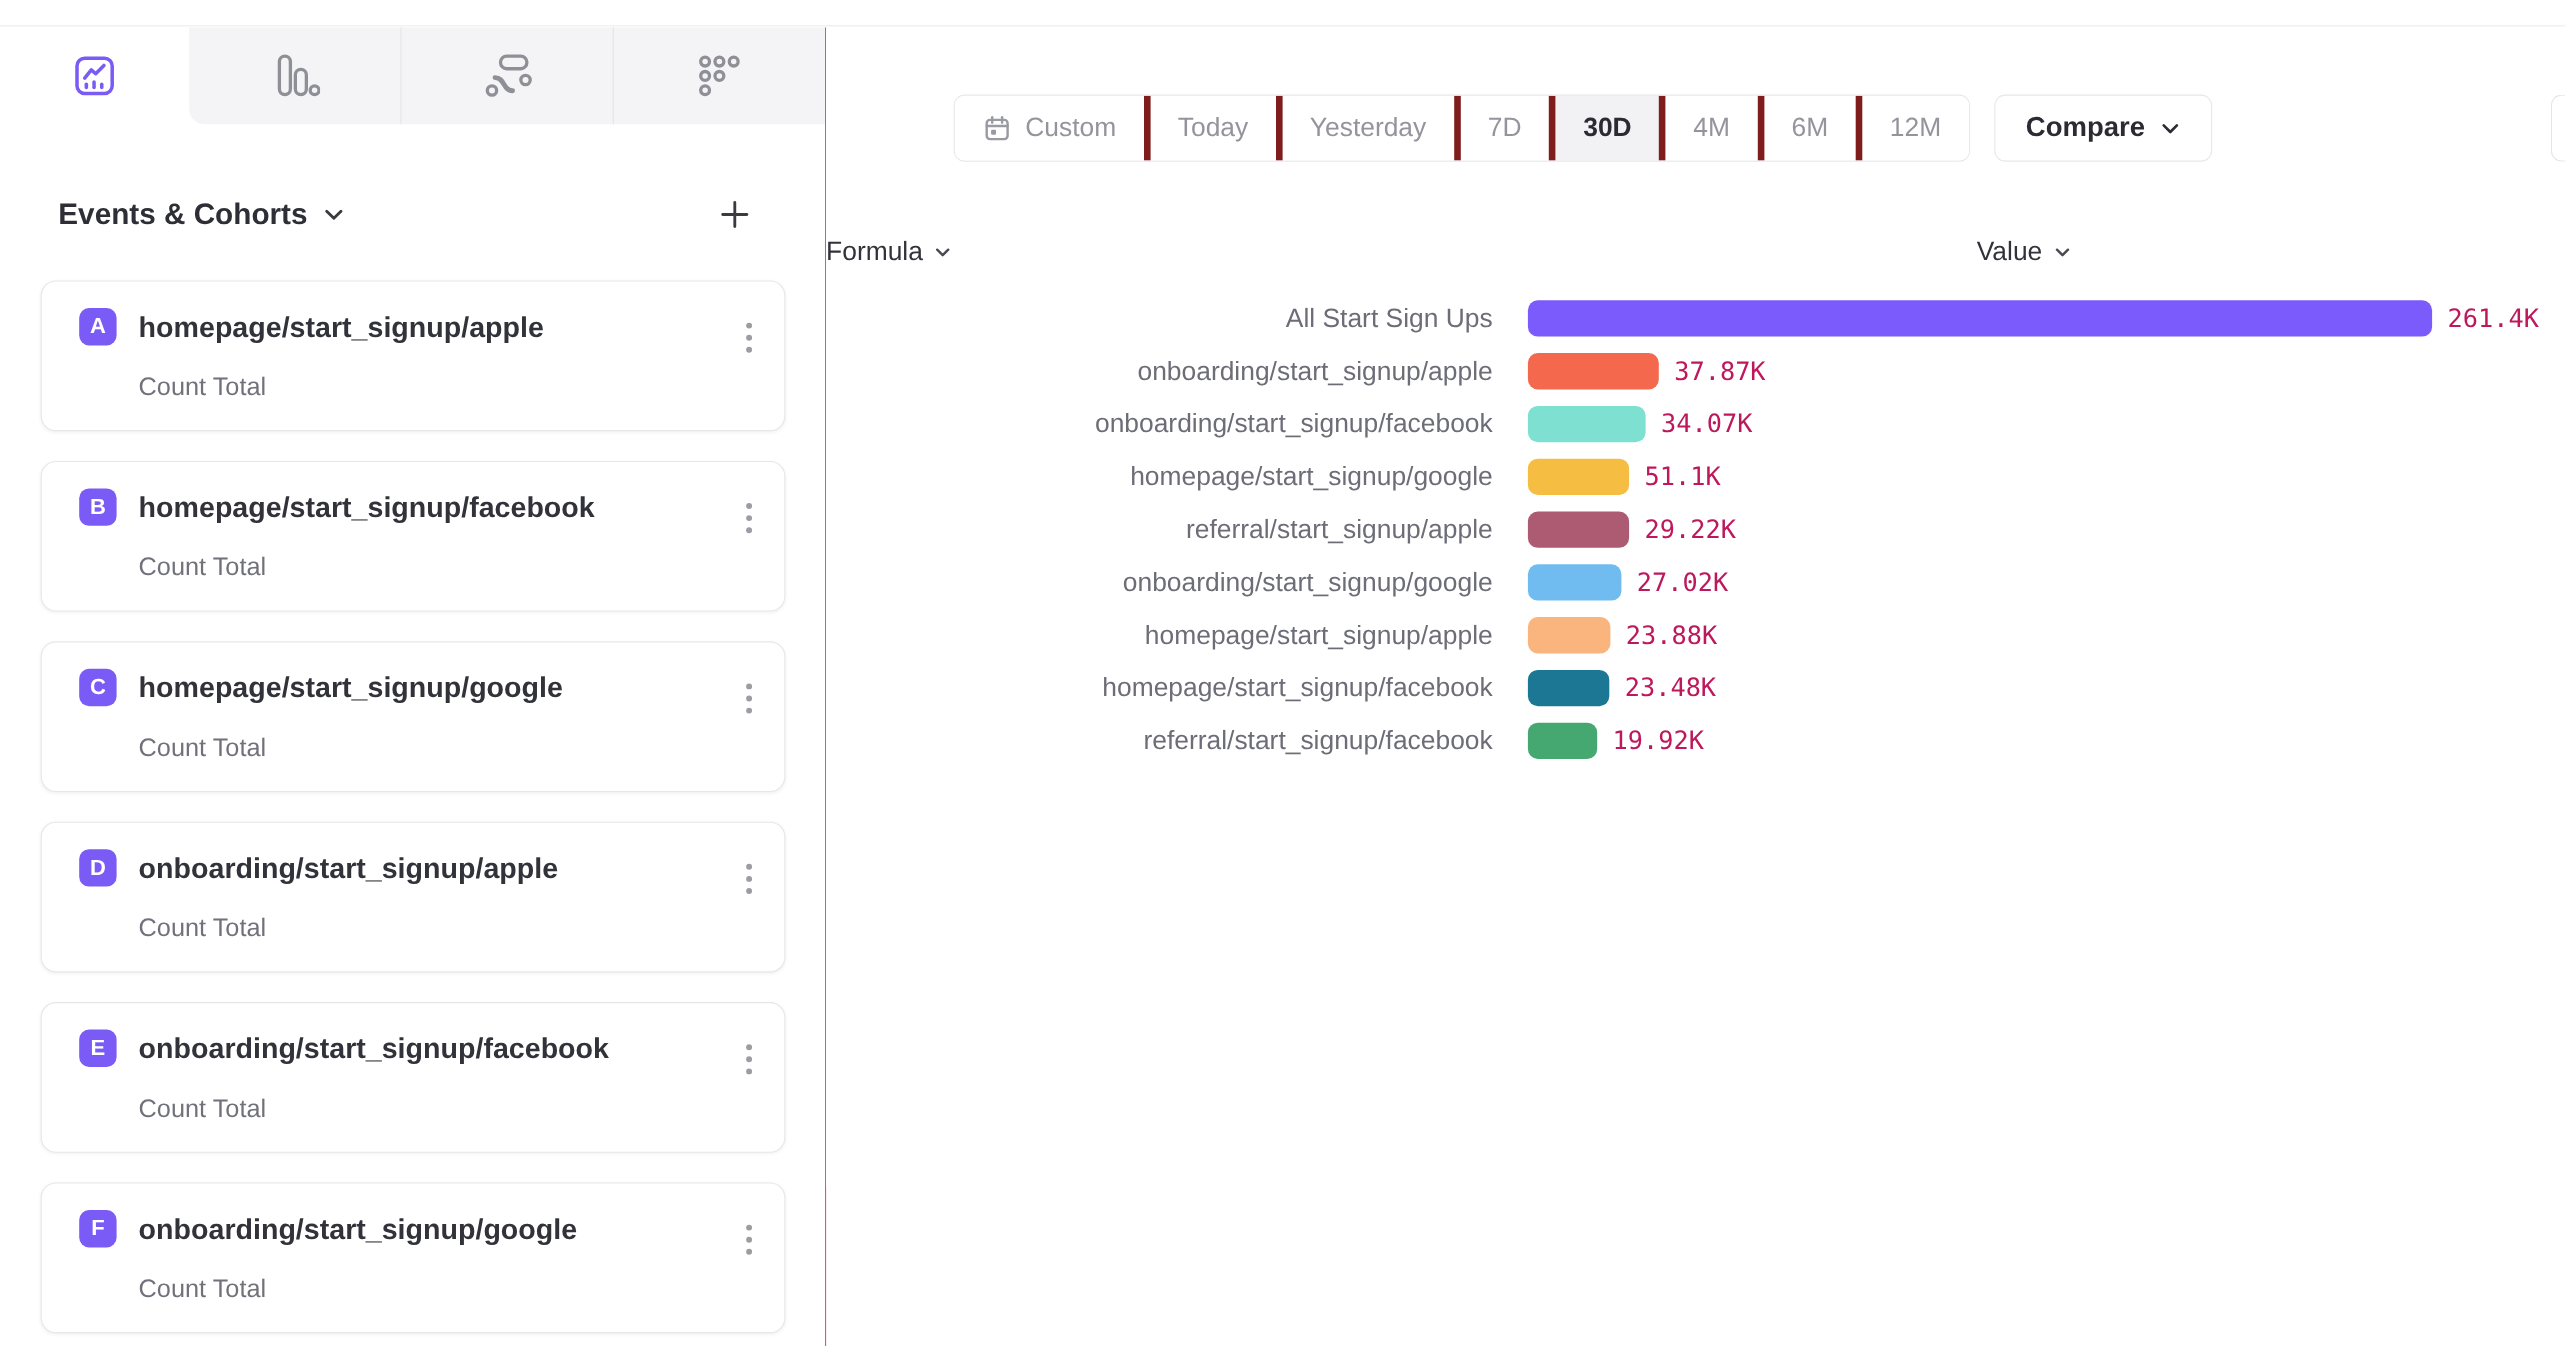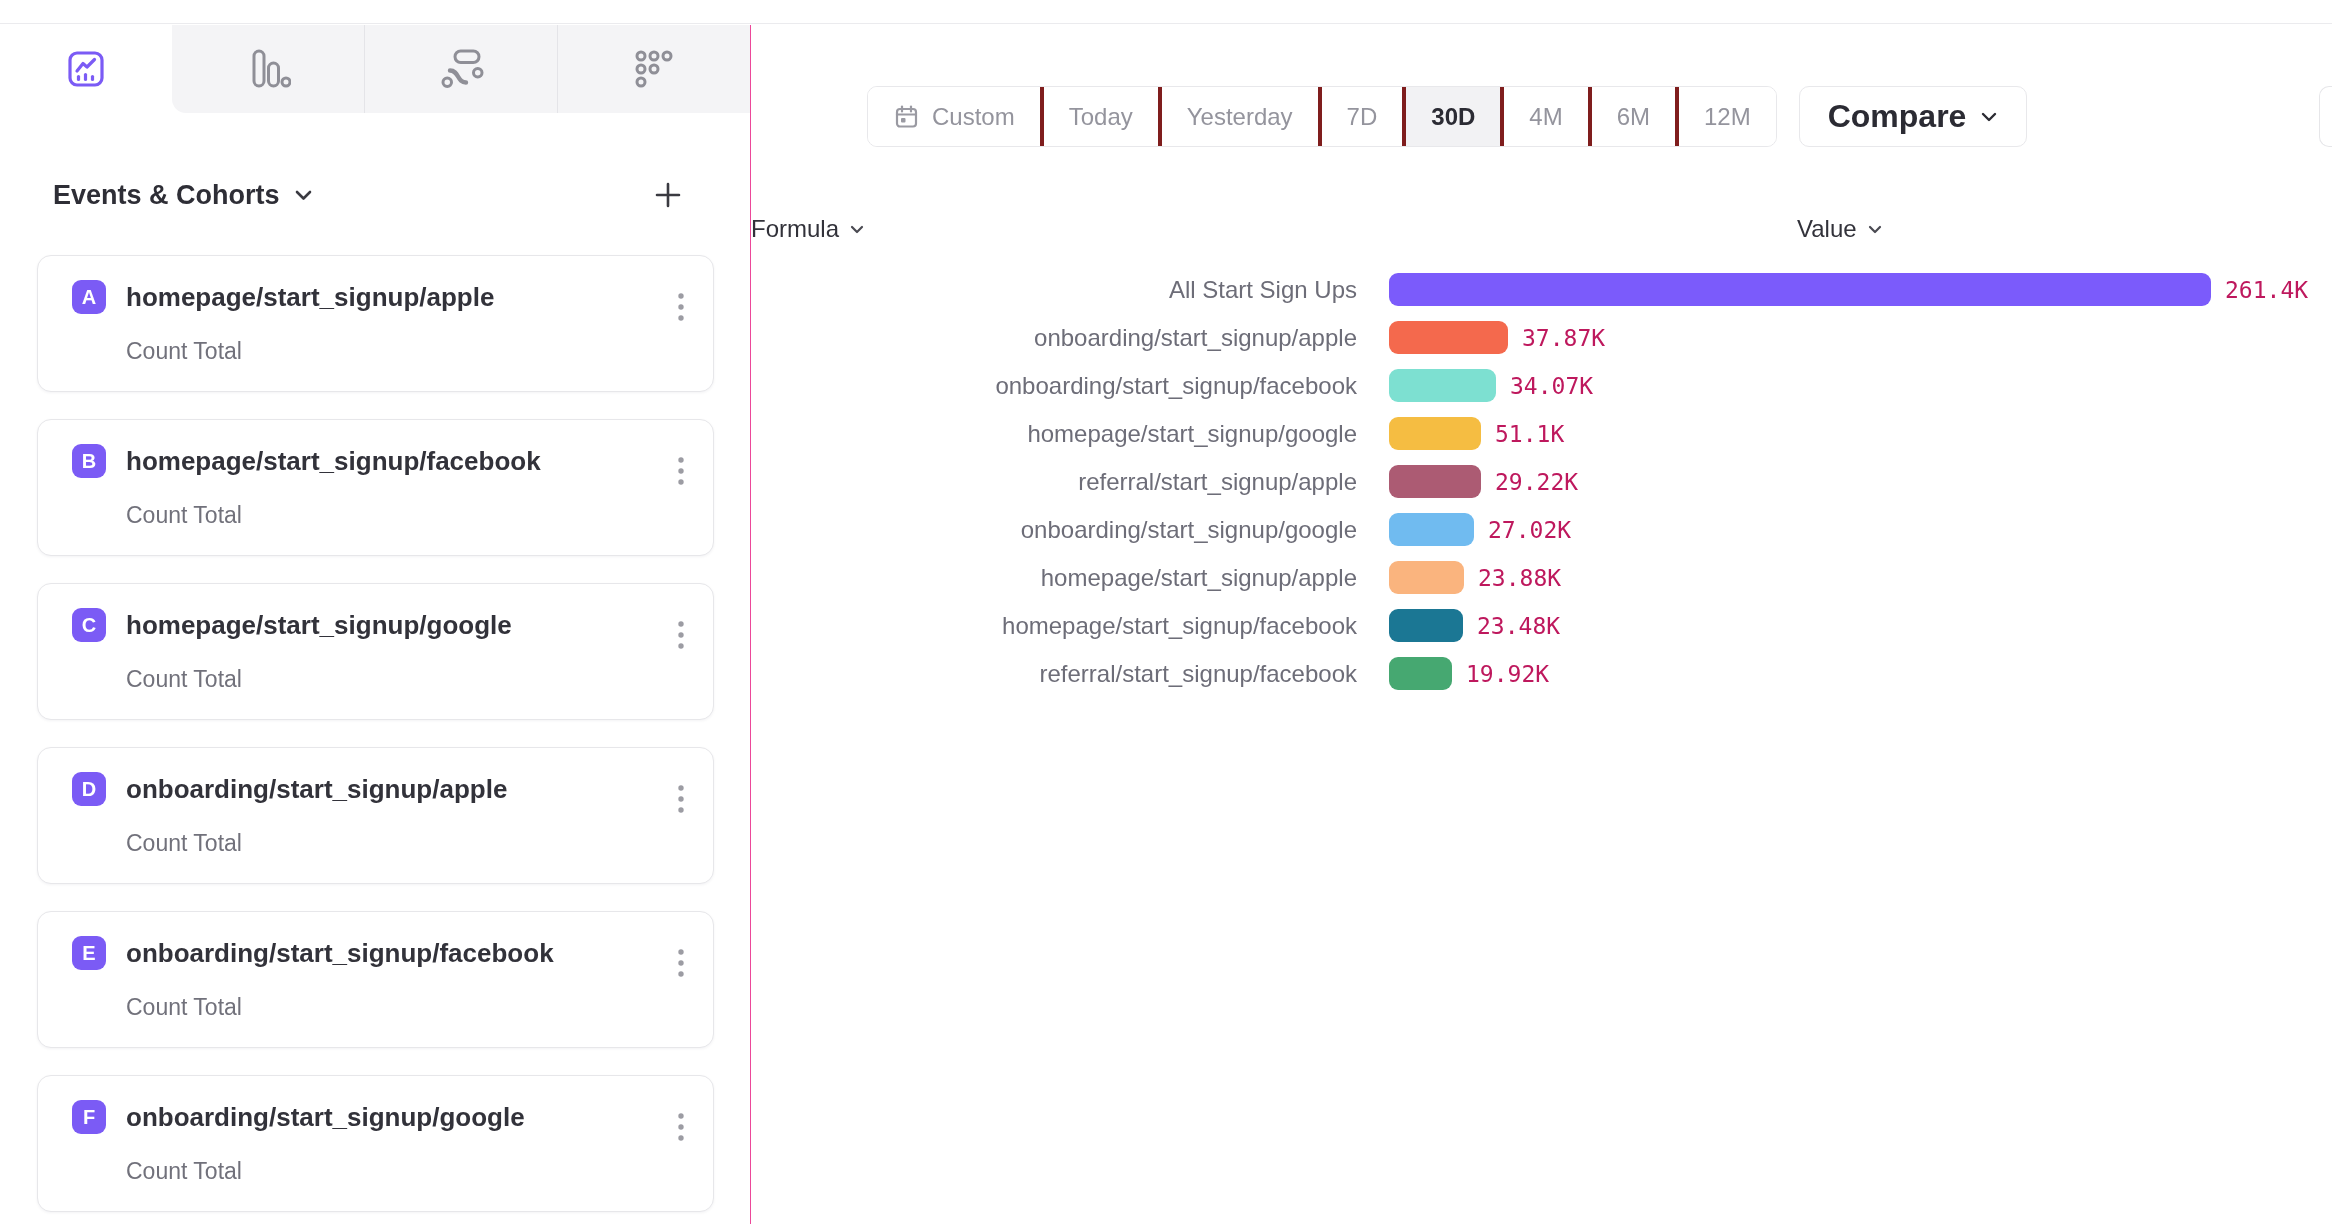--- a/index.html
+++ b/index.html
@@ -86,31 +86,31 @@
   .controls { position: absolute; left: 116px; top: 61px; display: flex; align-items: center; }
   .date-seg {
     display: flex; align-items: stretch; height: 61px;
     border: 1px solid #e8e8eb; border-radius: 10px;
     overflow: hidden; background: #fff;
   }
   .seg {
     display: flex; align-items: center; gap: 12px;
     padding: 0 25px; font-size: 24px; color: #94949d;
     cursor: pointer; white-space: nowrap;
-    border-left: 4px solid #7f1d1d;
+    border-left: 6px solid #7f1d1d;
     background: #fff; border-top: none; border-bottom: none; border-right: none;
     font-family: inherit;
   }
   .seg:first-child { border-left: none; }
   .seg.active { background: #f2f2f4; color: #2b2b33; font-weight: 700; }
   .compare {
     margin-left: 22px; height: 61px;
     display: flex; align-items: center; gap: 14px;
     padding: 0 28px;
-    font-size: 32px; font-weight: 700; color: #2b2b33;
+    font-size: 25px; font-weight: 700; color: #2b2b33;
     background: #fff; border: 1px solid #e8e8eb; border-radius: 10px;
     cursor: pointer; font-family: inherit;
   }
   .partial-btn {
     position: absolute; right: 0; top: 61px;
     width: 13px; height: 61px;
     border: 1px solid #e6e6e9; border-right: none;
     border-radius: 10px 0 0 10px;
     background: #fff; cursor: pointer;
   }

